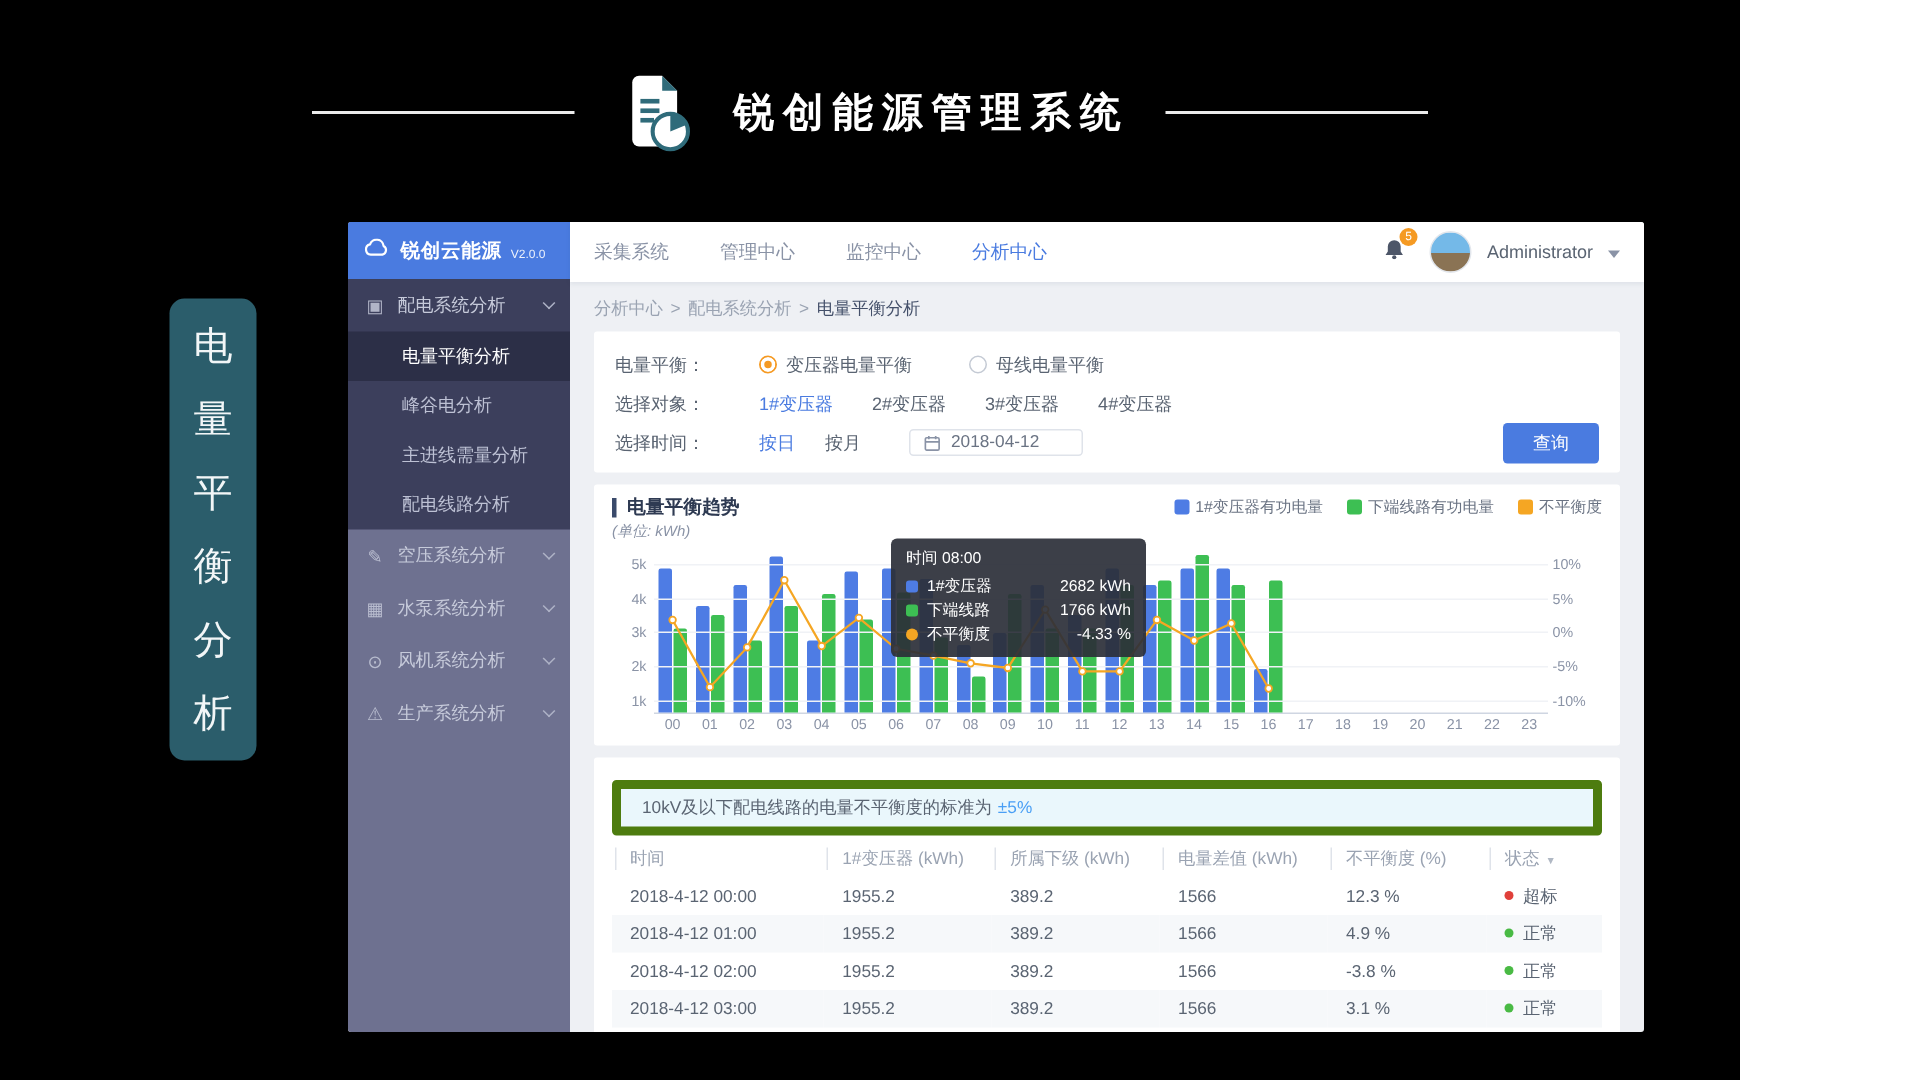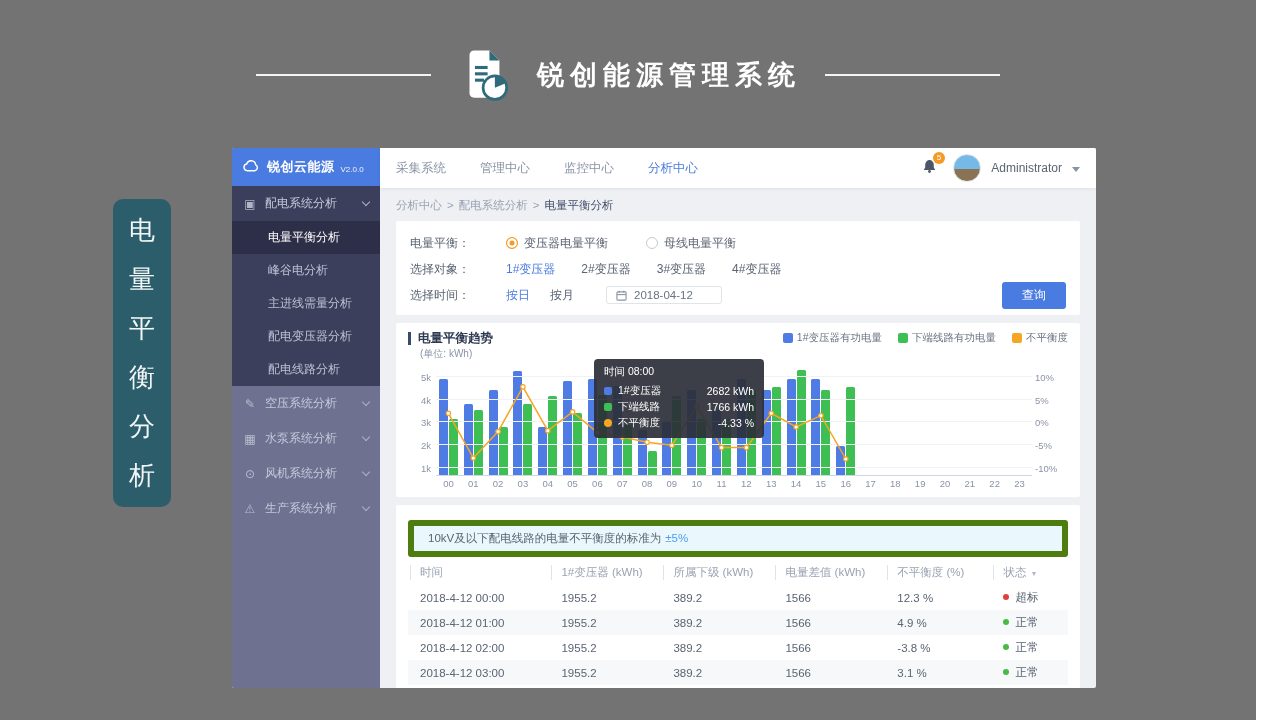--- a/index.html
+++ b/index.html
@@ -1,16 +1,16 @@
 <!DOCTYPE html>
 <html><head>
 <meta charset="utf-8">
 <style>
   html,body{margin:0;padding:0;}
-  .stage{position:relative;width:1256px;height:720px;background:#737373;overflow:hidden;
+  .stage{position:relative;width:1160px;height:720px;background:#000000;overflow:hidden;
          font-family:"Liberation Sans","DejaVu Sans",sans-serif;}
   
   .hero{position:absolute;top:42px;left:0;right:0;height:66px;display:flex;align-items:center;justify-content:center;gap:24px;}
   .rule{width:175px;height:2px;background:#ffffff;opacity:.92;}
   .hero-icon{width:58px;height:58px;flex:none;}
   .hero-title{margin:0;color:#fff;font-size:27px;font-weight:bold;letter-spacing:6px;}
   
   .side-badge{position:absolute;left:113px;top:199px;width:58px;height:308px;background:#2b5d6b;
               border-radius:10px;display:flex;flex-direction:column;align-items:center;justify-content:space-evenly;
               color:#f2f6f7;font-size:26px;}
@@ -55,21 +55,21 @@
   .date-box{display:flex;align-items:center;gap:7px;border:1px solid #dfe3ea;border-radius:3px;padding:2px 9px;font-size:11.5px;color:#6a7383;min-width:96px;cursor:pointer;}
   .query-btn{margin-left:auto;background:#4a7be0;color:#fff;font-size:12px;padding:5px 20px;border-radius:3px;border:none;cursor:pointer;}
   
   .chart-card{padding:8px 12px 2px;margin-bottom:8px;}
   .card-head{display:flex;align-items:center;}
   .accent-title{font-size:12.5px;color:#2e3a52;font-weight:bold;border-left:3px solid #3a4a6b;padding-left:7px;line-height:13px;}
   .legend{margin-left:auto;display:flex;gap:16px;align-items:center;font-size:10.5px;color:#6a7383;}
   .lg-item{display:flex;align-items:center;cursor:pointer;}
   .lg-sq{width:10px;height:10px;border-radius:2px;margin-right:4px;}
   .chart-wrap{position:relative;height:148px;margin-top:2px;}
-  .unit-label{position:absolute;left:12px;top:0;font-size:10px;color:#8a93a6;}
+  .unit-label{position:absolute;left:0;top:0;font-size:10px;color:#8a93a6;font-style:italic;}
   .plot{position:absolute;left:28px;top:16px;width:596px;height:112px;border-bottom:1px solid #cfd6e2;}
   .gridline{position:absolute;left:0;right:0;height:1px;background:#f0f2f6;}
   .slots{position:absolute;left:0;right:0;top:0;bottom:0;display:flex;align-items:flex-end;}
   .slot{flex:1;display:flex;justify-content:center;align-items:flex-end;gap:1px;height:100%;}
   .bar{width:9px;border-radius:1.5px 1.5px 0 0;}
   .line-svg{position:absolute;left:0;bottom:0;overflow:visible;}
   .x-labels{position:absolute;left:28px;width:596px;top:131px;display:flex;}
   .x-labels span{flex:1;text-align:center;font-size:9.5px;color:#8a93a6;}
   .ytick{position:absolute;font-size:9.5px;color:#8a93a6;transform:translateY(50%);}
   .ytick.yl{left:0;width:23px;text-align:right;}
@@ -140,21 +140,20 @@
       <nav id="sideNav">
           <div class="nav-group expanded">
             <div class="nav-row">
               <span class="nav-ic">▣</span>
               <span class="nav-lb">配电系统分析</span>
               <i class="chev"></i>
             </div>
             <div class="nav-sub active">电量平衡分析</div>
             <div class="nav-sub">峰谷电分析</div>
             <div class="nav-sub">主进线需量分析</div>
-            <div class="nav-sub">配电变压器分析</div>
             <div class="nav-sub">配电线路分析</div>
           </div>
           <div class="nav-group">
             <div class="nav-row">
               <span class="nav-ic">✎</span>
               <span class="nav-lb">空压系统分析</span>
               <i class="chev"></i>
             </div>
           </div>
           <div class="nav-group">

